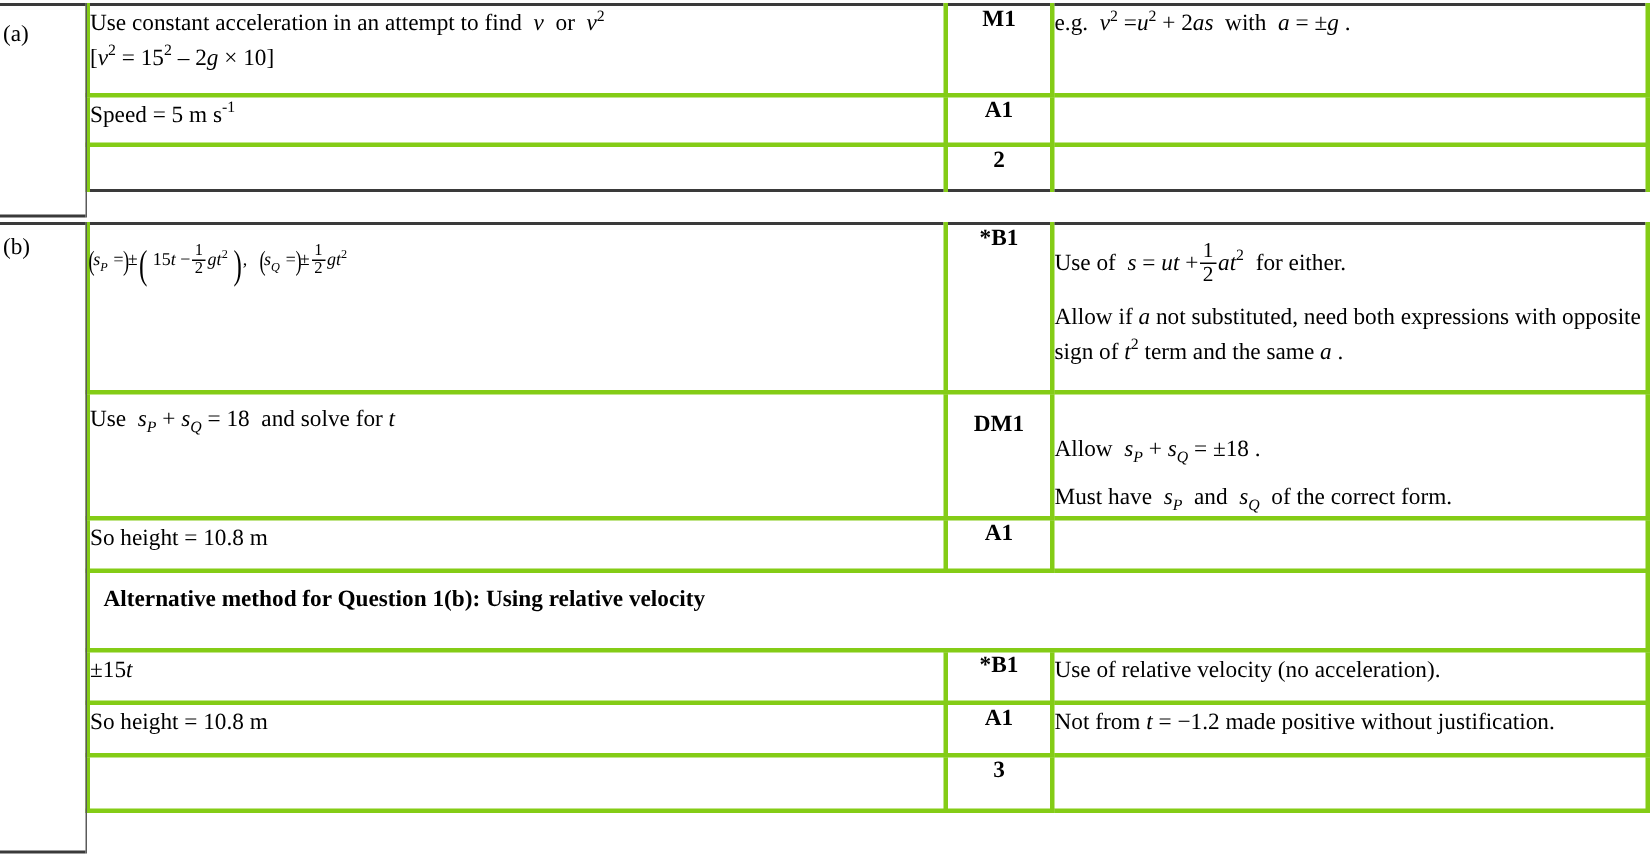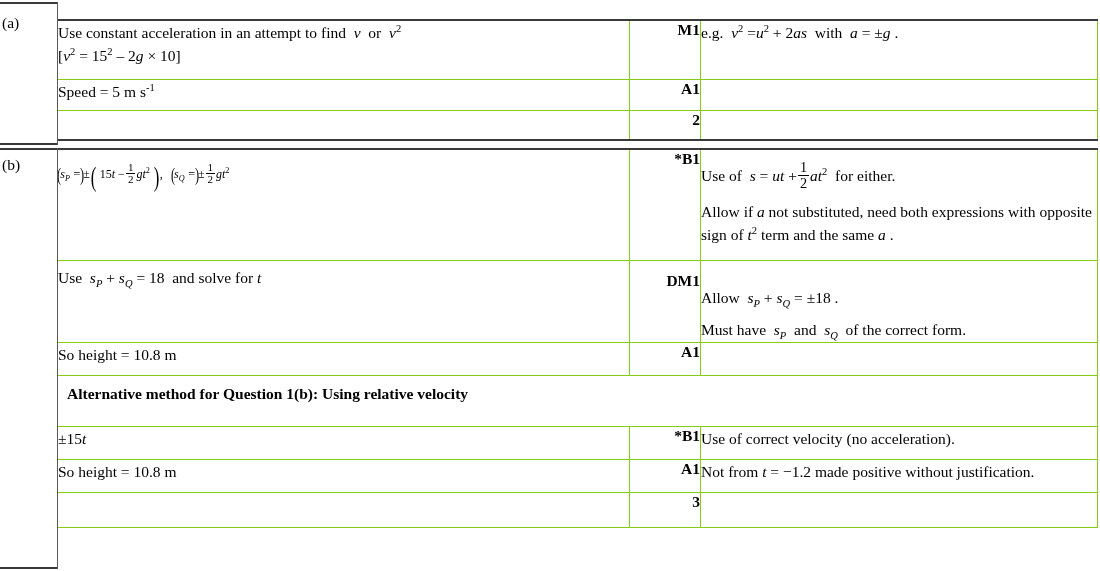--- a/index.html
+++ b/index.html
@@ -26,34 +26,34 @@
   .ms-table {
     position: absolute;
     left: 57px;
     top: 2px;
     width: 1040px;
     border-collapse: collapse;
     table-layout: fixed;
     font-size: 15.5px;
   }
   .ms-table td {
-    border: 1px solid #84cc16;
+    border: 3px solid #84cc16;
     padding: 0;
     vertical-align: top;
     background: #fff;
   }
 
   
   .col-resp { width: 572px; }
   .col-mark { width: 71px; }
   .col-note { width: 397px; }
 
   .cell-pad    { padding: 6px 8px 6px 9px; }
   .cell-note   { padding: 6px 8px 6px 9px; }
-  .cell-mark   { padding: 6px 10px 6px 4px; text-align: right; font-weight: bold; }
+  .cell-mark   { padding: 6px 10px 6px 4px; text-align: center; font-weight: bold; }
 
   .row-thicktop > td { border-top: 2px solid #3a3a3a; }
   .row-thickbot > td { border-bottom: 2px solid #3a3a3a; }
 
   .alt-head td {
     padding: 9px 8px 9px 9px;
     font-weight: bold;
     font-size: 15.5px;
   }
 
@@ -126,21 +126,21 @@
   }
 
   .line2 { margin-top: 9px; }
   .txtline { line-height: 1.5; }
 </style>
 </head>
 <body>
 
 <div id="sheet">
 
-  <table class="ms-table" style="top:19px;">
+  <table class="ms-table" style="top:2px;">
     <colgroup>
       <col class="col-resp">
         <col class="col-mark">
         <col class="col-note">
     </colgroup>
     <tbody>
       <tr class="row-thicktop">
         <td class="cell-pad" style="height:58px;">
           <div class="mathline txtline">Use constant acceleration in an attempt to find&nbsp; <span class="mi">v</span>&nbsp; or&nbsp; <span class="mi">v</span><sup class="exp">2</sup></div>
           <div class="mathline txtline">[<span class="mi">v</span><sup class="exp">2</sup> = 15<sup class="exp">2</sup> – 2<span class="mi">g</span> × 10]</div>
@@ -208,21 +208,21 @@
       <tr class="alt-head">
         <td colspan="3" style="height:32px;">Alternative method for Question 1(b): Using relative velocity</td>
       </tr>
 
       <tr>
         <td class="cell-pad" style="height:32px;margin-top:14px;">
           <div class="mathline txtline">±15<span class="mi">t</span></div>
         </td>
         <td class="cell-mark"><span>*B1</span></td>
         <td class="cell-note">
-          <div class="txtline">Use of correct velocity (no acceleration).</div>
+          <div class="txtline">Use of relative velocity (no acceleration).</div>
         </td>
       </tr>
 
 
       <tr>
         <td class="cell-pad" style="height:32px;">
           <div class="txtline">So height = 10.8 m</div>
         </td>
         <td class="cell-mark"><span>A1</span></td>
         <td class="cell-note">

